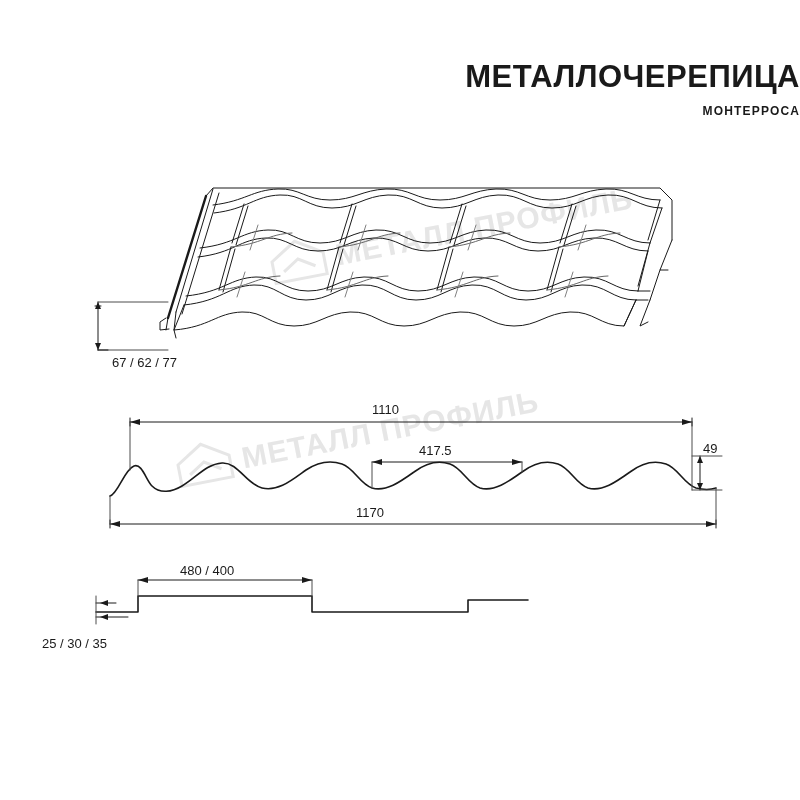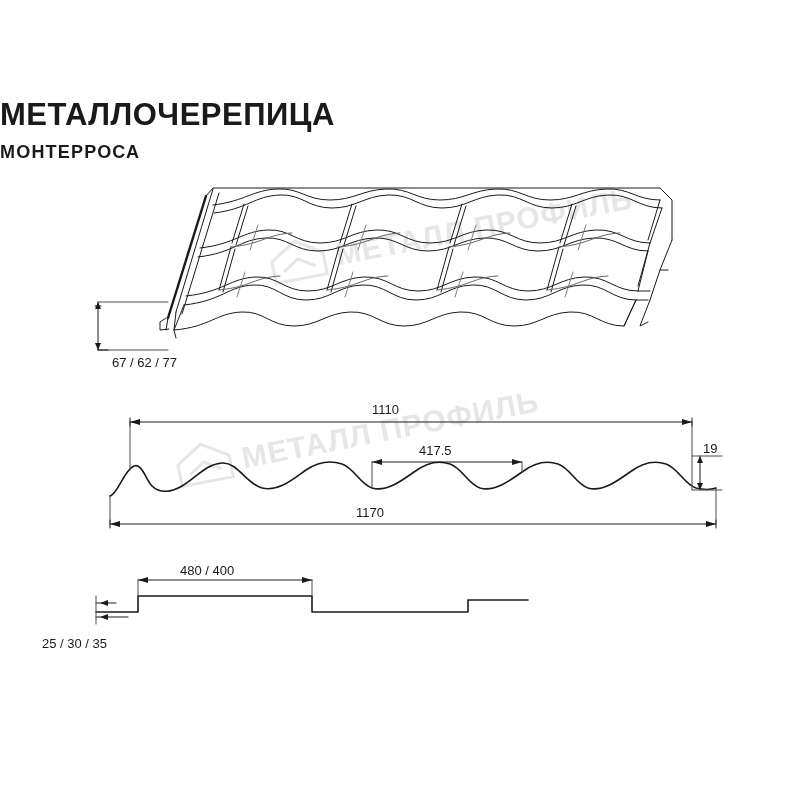--- a/index.html
+++ b/index.html
@@ -19,34 +19,33 @@
     position: absolute;
     inset: 0;
     width: 800px;
     height: 800px;
   }
   .title-block {
     position: absolute;
     left: 0;
     top: 60px;
     width: 800px;
-    text-align: left;
+    text-align: right;
     pointer-events: none;
-    margin-top: 38px;
   }
   .title-main {
     font-size: 31px;
     font-weight: bold;
     letter-spacing: 0.5px;
     color: #1a1a1a;
     line-height: 1.1;
   }
   .title-sub {
     margin-top: 10px;
-    font-size: 18px;
+    font-size: 12px;
     font-weight: bold;
     letter-spacing: 1.2px;
     color: #1a1a1a;
   }
   .svg-layer {
     position: absolute;
     left: 0;
     top: 0;
   }
   .wm-text {
@@ -239,17 +238,17 @@
         <path d="M96,596 L96,624" stroke="#4d4d4d"></path>
       </g>
 
     </g>
   </svg>
 
   <div class="dim-label lbl-67">67 / 62 / 77</div>
   <div class="dim-label lbl-1110">1110</div>
   <div class="dim-label lbl-2775">417.5</div>
   <div class="dim-label lbl-1170">1170</div>
-  <div class="dim-label lbl-42">19</div>
+  <div class="dim-label lbl-42">49</div>
   <div class="dim-label lbl-350">480 / 400</div>
   <div class="dim-label lbl-25">25 / 30 / 35</div>
 
 </div>
 
 </body></html>

